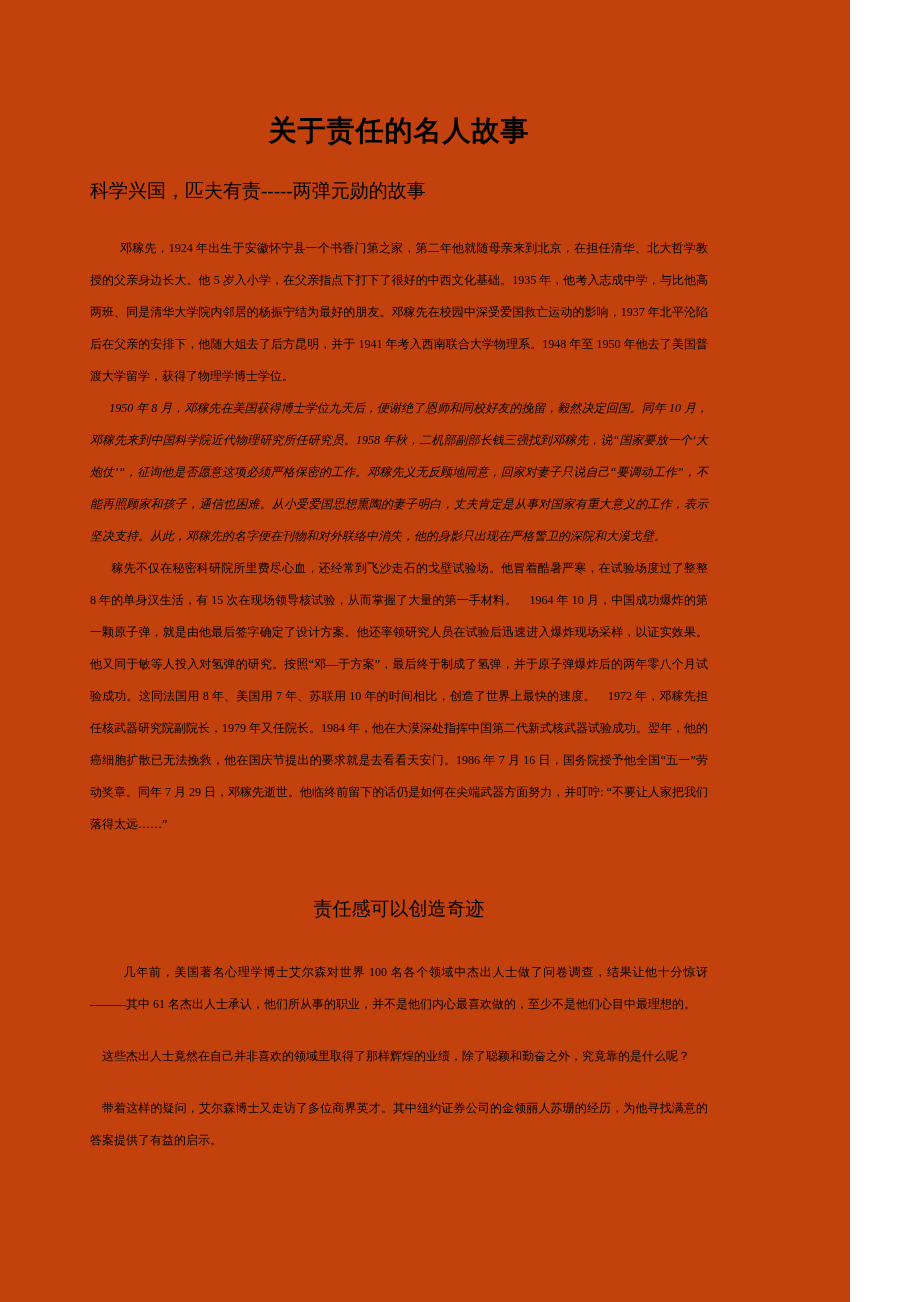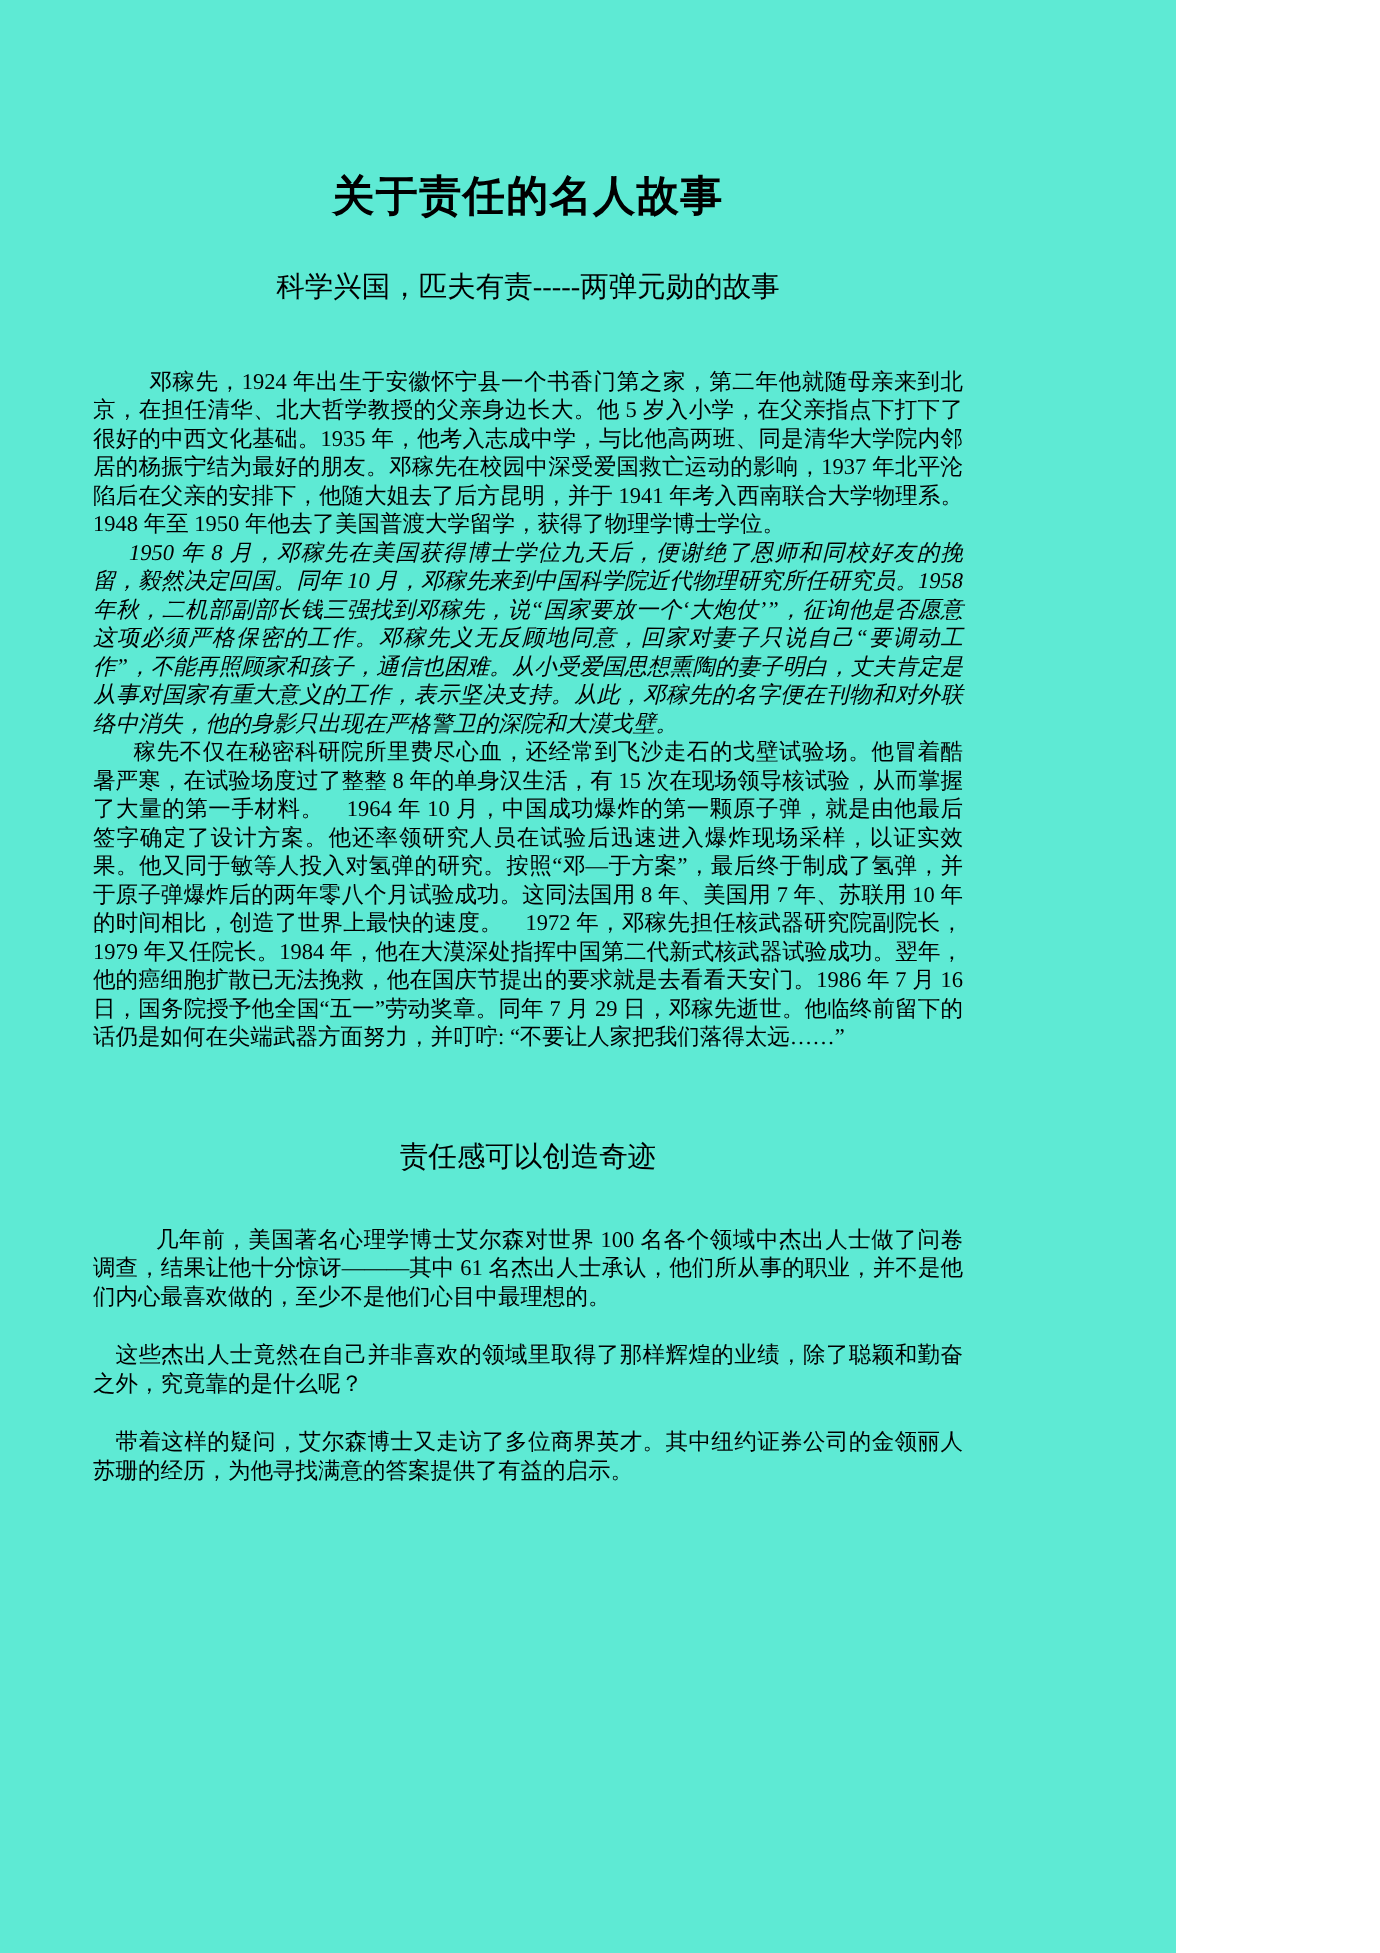--- a/index.html
+++ b/index.html
@@ -9,42 +9,41 @@
   }
   body {
     width: 920px;
     height: 1302px;
     font-family: "Liberation Serif", "DejaVu Serif", serif;
     color: #000000;
     overflow: hidden;
   }
   .page {
     box-sizing: border-box;
-    width: 784px;
+    width: 850px;
     height: 1302px;
-    padding: 112px 142px 40px 62px;
-    background: #5eead4;
+    padding: 112px 142px 40px 90px;
+    background: #c2410c;
   }
   .doc-title {
     margin: 0 0 28px 0;
     text-align: center;
     font-size: 28px;
     font-weight: bold;
     letter-spacing: 1px;
   }
   .doc-subtitle {
-    margin: 0 0 42px 0;
-    text-align: center;
+    margin: 0 0 28px 0;
     font-size: 19px;
     font-weight: normal;
   }
   .para {
     margin: 0;
-    font-size: 15px;
-    line-height: 19px;
+    font-size: 12px;
+    line-height: 32px;
     text-align: justify;
     word-break: break-all;
   }
   .ind-25 { text-indent: 2.5em; }
   .ind-16 { text-indent: 1.6em; font-style: italic; }
   .ind-18 { text-indent: 1.8em; }
   .ind-28 { text-indent: 2.8em; margin-top: 34px; }
   .ind-10 { text-indent: 1em; margin-top: 20px; }
   .section-heading {
     margin: 56px 0 26px 0;

